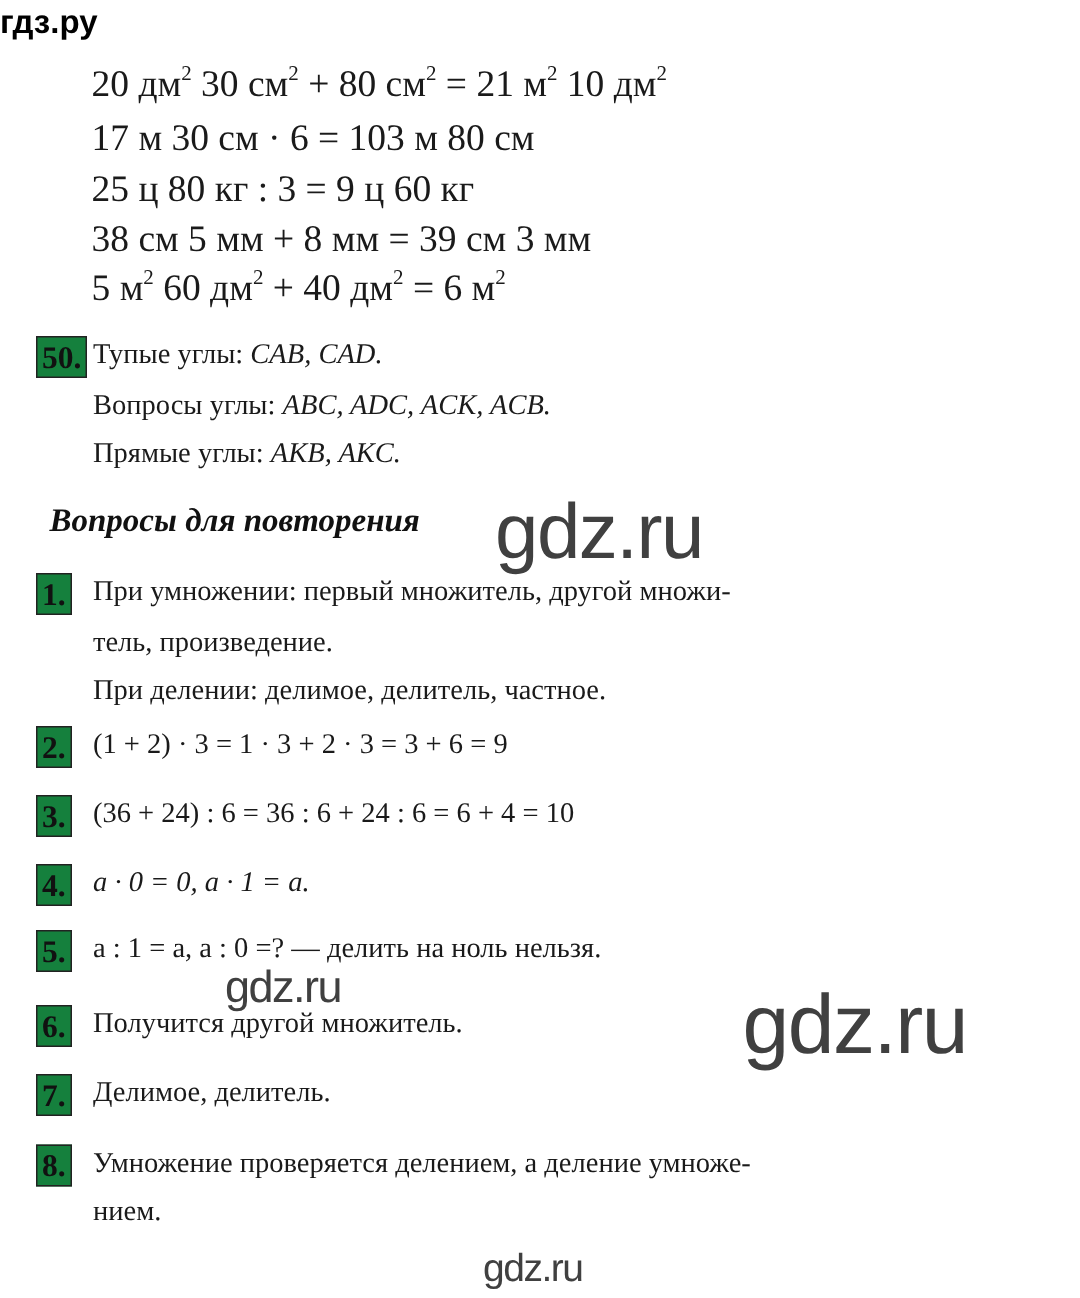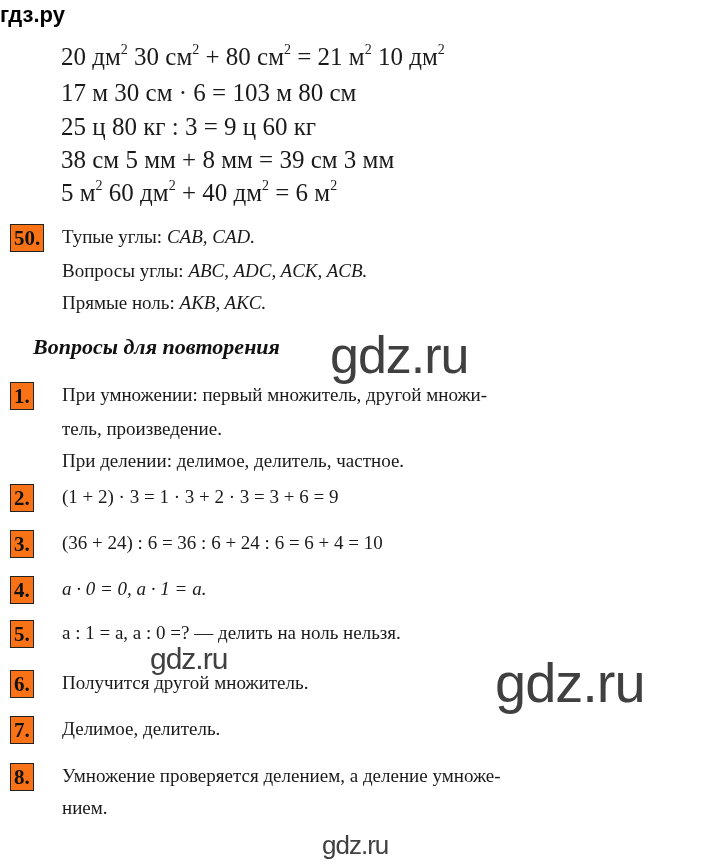--- a/index.html
+++ b/index.html
@@ -1,40 +1,40 @@
 <!DOCTYPE html>
 <html><head>
   <meta charset="utf-8">
   <style>
     html, body { margin: 0; padding: 0; background: #ffffff; }
     body { width: 720px; height: 865px; position: relative; overflow: hidden; color: #111; font-family: "Liberation Serif", "DejaVu Serif", serif; }
     .hdr { position: absolute; top: 2px; left: 0; width: 720px; text-align: left; font-family: "Liberation Sans", "DejaVu Sans", sans-serif; font-weight: bold; font-size: 22px; color: #000; }
     .line { position: absolute; left: 61px; font-size: 25px; white-space: nowrap; line-height: 30px; color: #1a1a1a; text-align: center; }
     sup { font-size: 14px; vertical-align: 11px; line-height: 0; }
-    .num { position: absolute; left: 10px; border: 1.5px solid #222; font-weight: bold; font-size: 21px; padding: 0 3px; line-height: 26px; height: 26px; background: #f97316; }
+    .num { position: absolute; left: 24px; border: 1.5px solid #222; font-weight: bold; font-size: 21px; padding: 0 3px; line-height: 26px; height: 26px; background: #15803d; }
     .txt { position: absolute; left: 62px; font-size: 19px; white-space: nowrap; line-height: 30px; color: #1a1a1a; }
     .it { font-style: italic; }
     .section { position: absolute; left: 33px; top: 334px; font-style: italic; font-weight: bold; font-size: 22px; }
     .wm { position: absolute; font-family: "Liberation Sans", "DejaVu Sans", sans-serif; font-weight: normal; color: #404040; letter-spacing: -1px; }
   </style>
 </head>
 <body>
 
 <div class="hdr">гдз.ру</div>
 
 <div class="line" style="top:42px">20 дм<sup>2</sup> 30 см<sup>2</sup> + 80 см<sup>2</sup> = 21 м<sup>2</sup> 10 дм<sup>2</sup></div>
 <div class="line" style="top:78px">17 м 30 см · 6 = 103 м 80 см</div>
 <div class="line" style="top:112px">25 ц 80 кг : 3 = 9 ц 60 кг</div>
 <div class="line" style="top:145px">38 см 5 мм + 8 мм = 39 см 3 мм</div>
 <div class="line" style="top:178px">5 м<sup>2</sup> 60 дм<sup>2</sup> + 40 дм<sup>2</sup> = 6 м<sup>2</sup></div>
 
 <div class="num" style="top:224px">50.</div>
 <div class="txt" style="top:222px"><span>Тупые углы: </span><span class="it">CAB, CAD.</span></div>
 <div class="txt" style="top:256px"><span>Вопросы углы: </span><span class="it">ABC, ADC, ACK, ACB.</span></div>
-<div class="txt" style="top:288px"><span>Прямые ноль: </span><span class="it">AKB, AKC.</span></div>
+<div class="txt" style="top:288px"><span>Прямые углы: </span><span class="it">AKB, AKC.</span></div>
 
 <div class="section">Вопросы для повторения</div>
 
 <div class="num" style="top:382px">1.</div>
 <div class="txt" style="top:380px">При умножении: первый множитель, другой множи-</div>
 <div class="txt" style="top:414px">тель, произведение.</div>
 <div class="txt" style="top:446px">При делении: делимое, делитель, частное.</div>
 
 <div class="num" style="top:484px">2.</div>
 <div class="txt" style="top:482px">(1 + 2) · 3 = 1 · 3 + 2 · 3 = 3 + 6 = 9</div>

